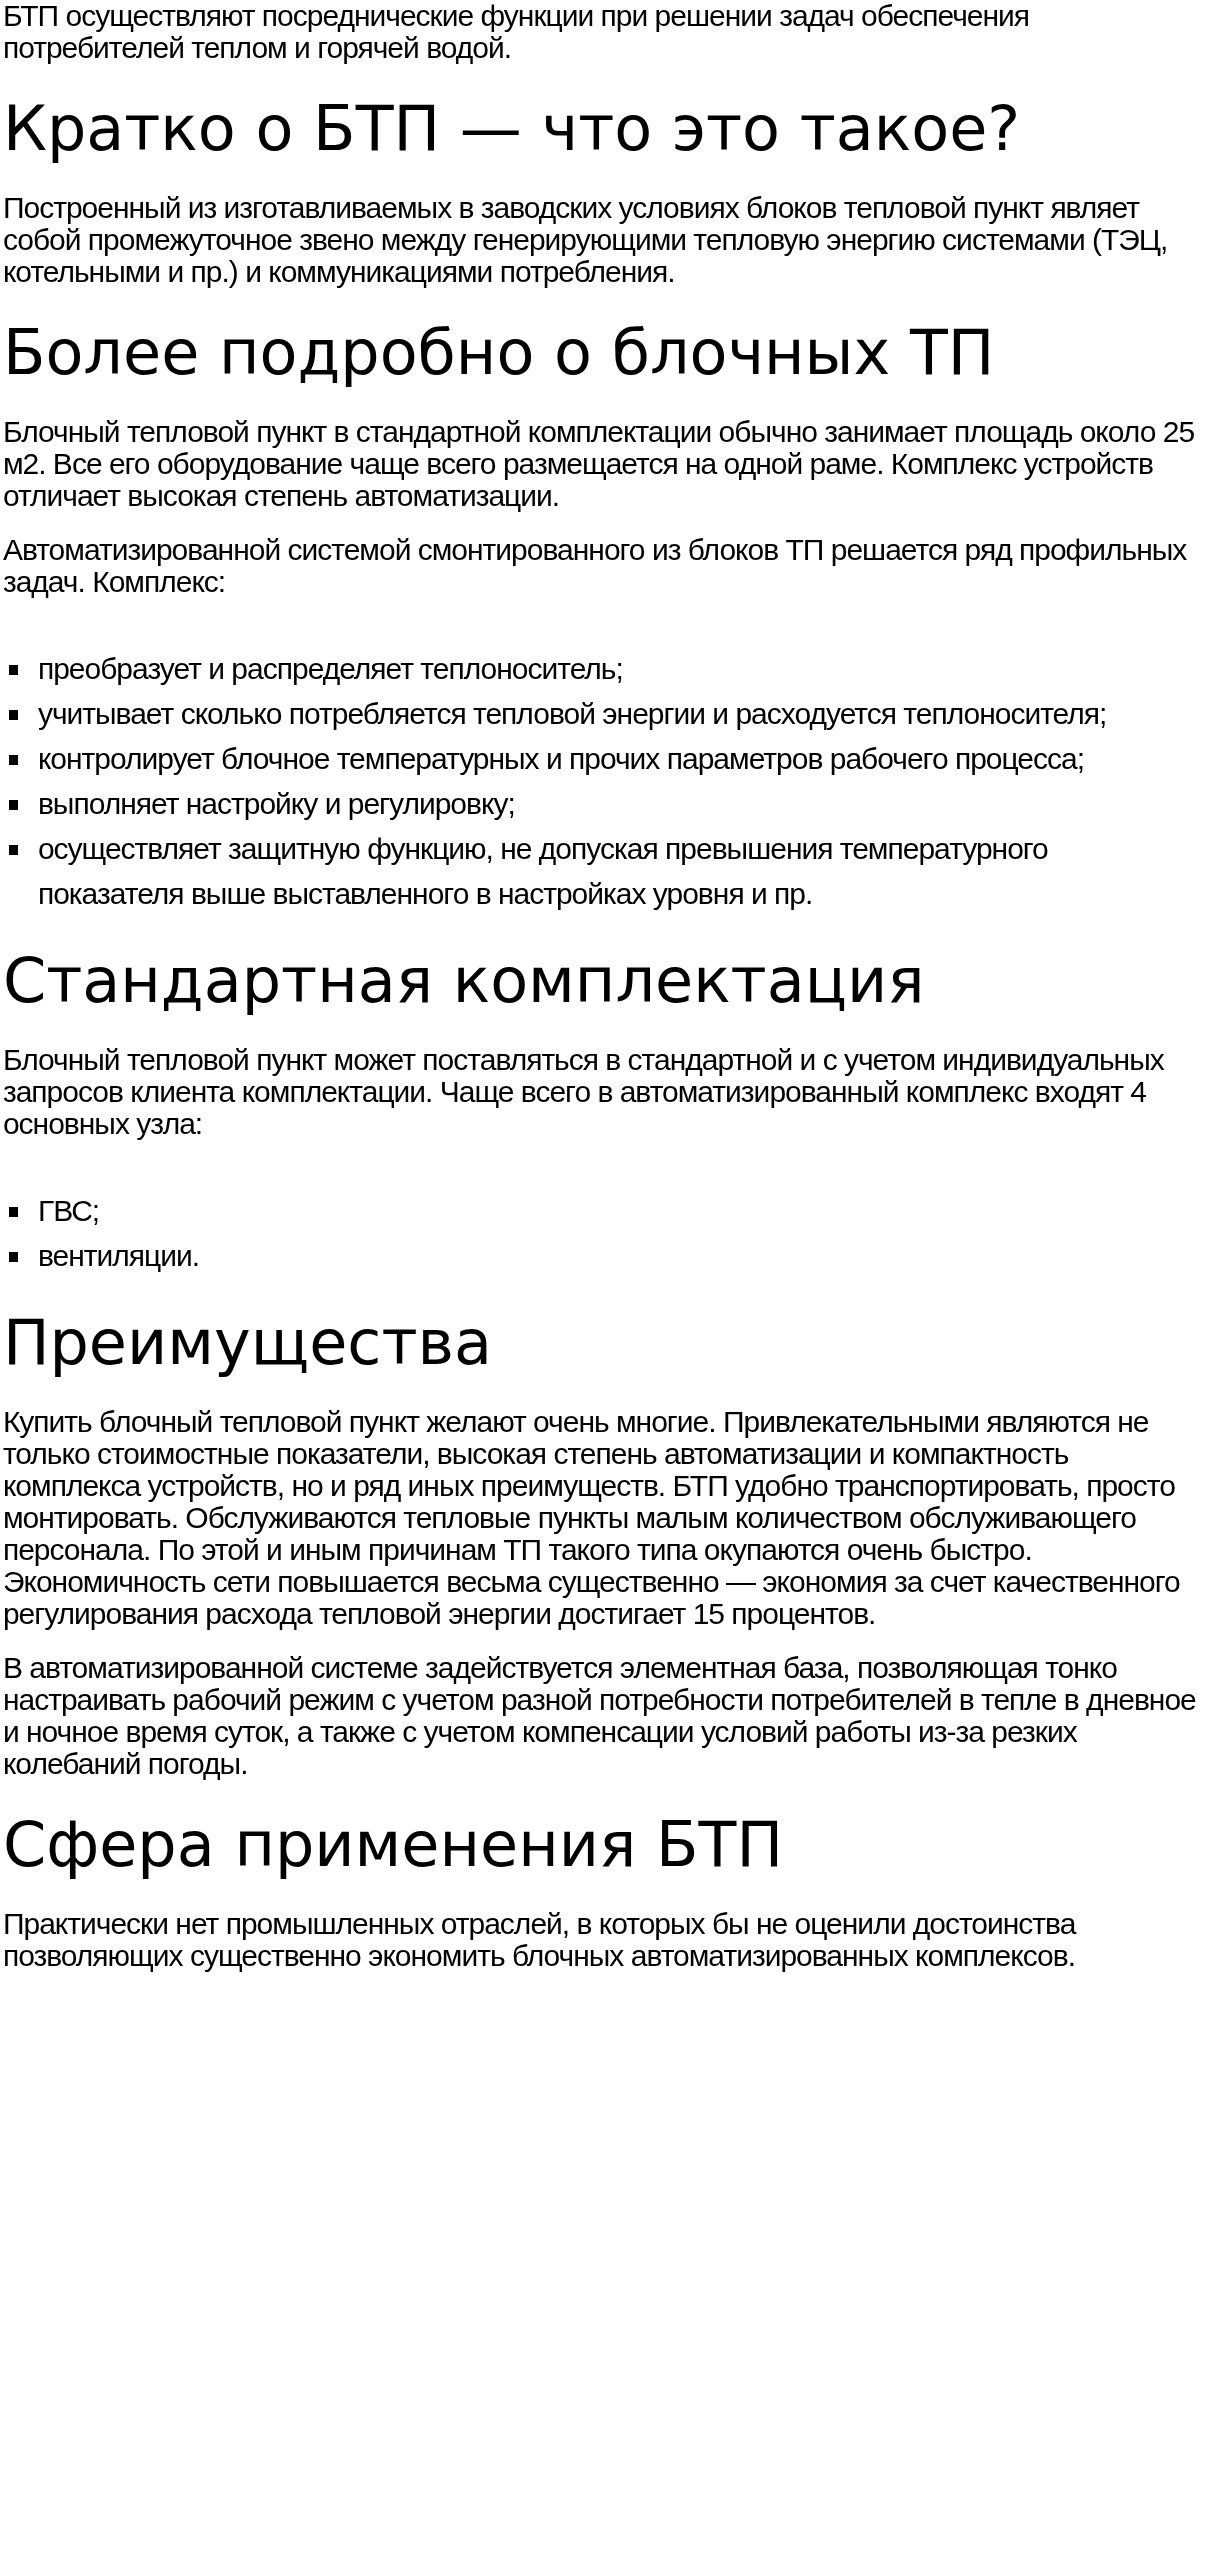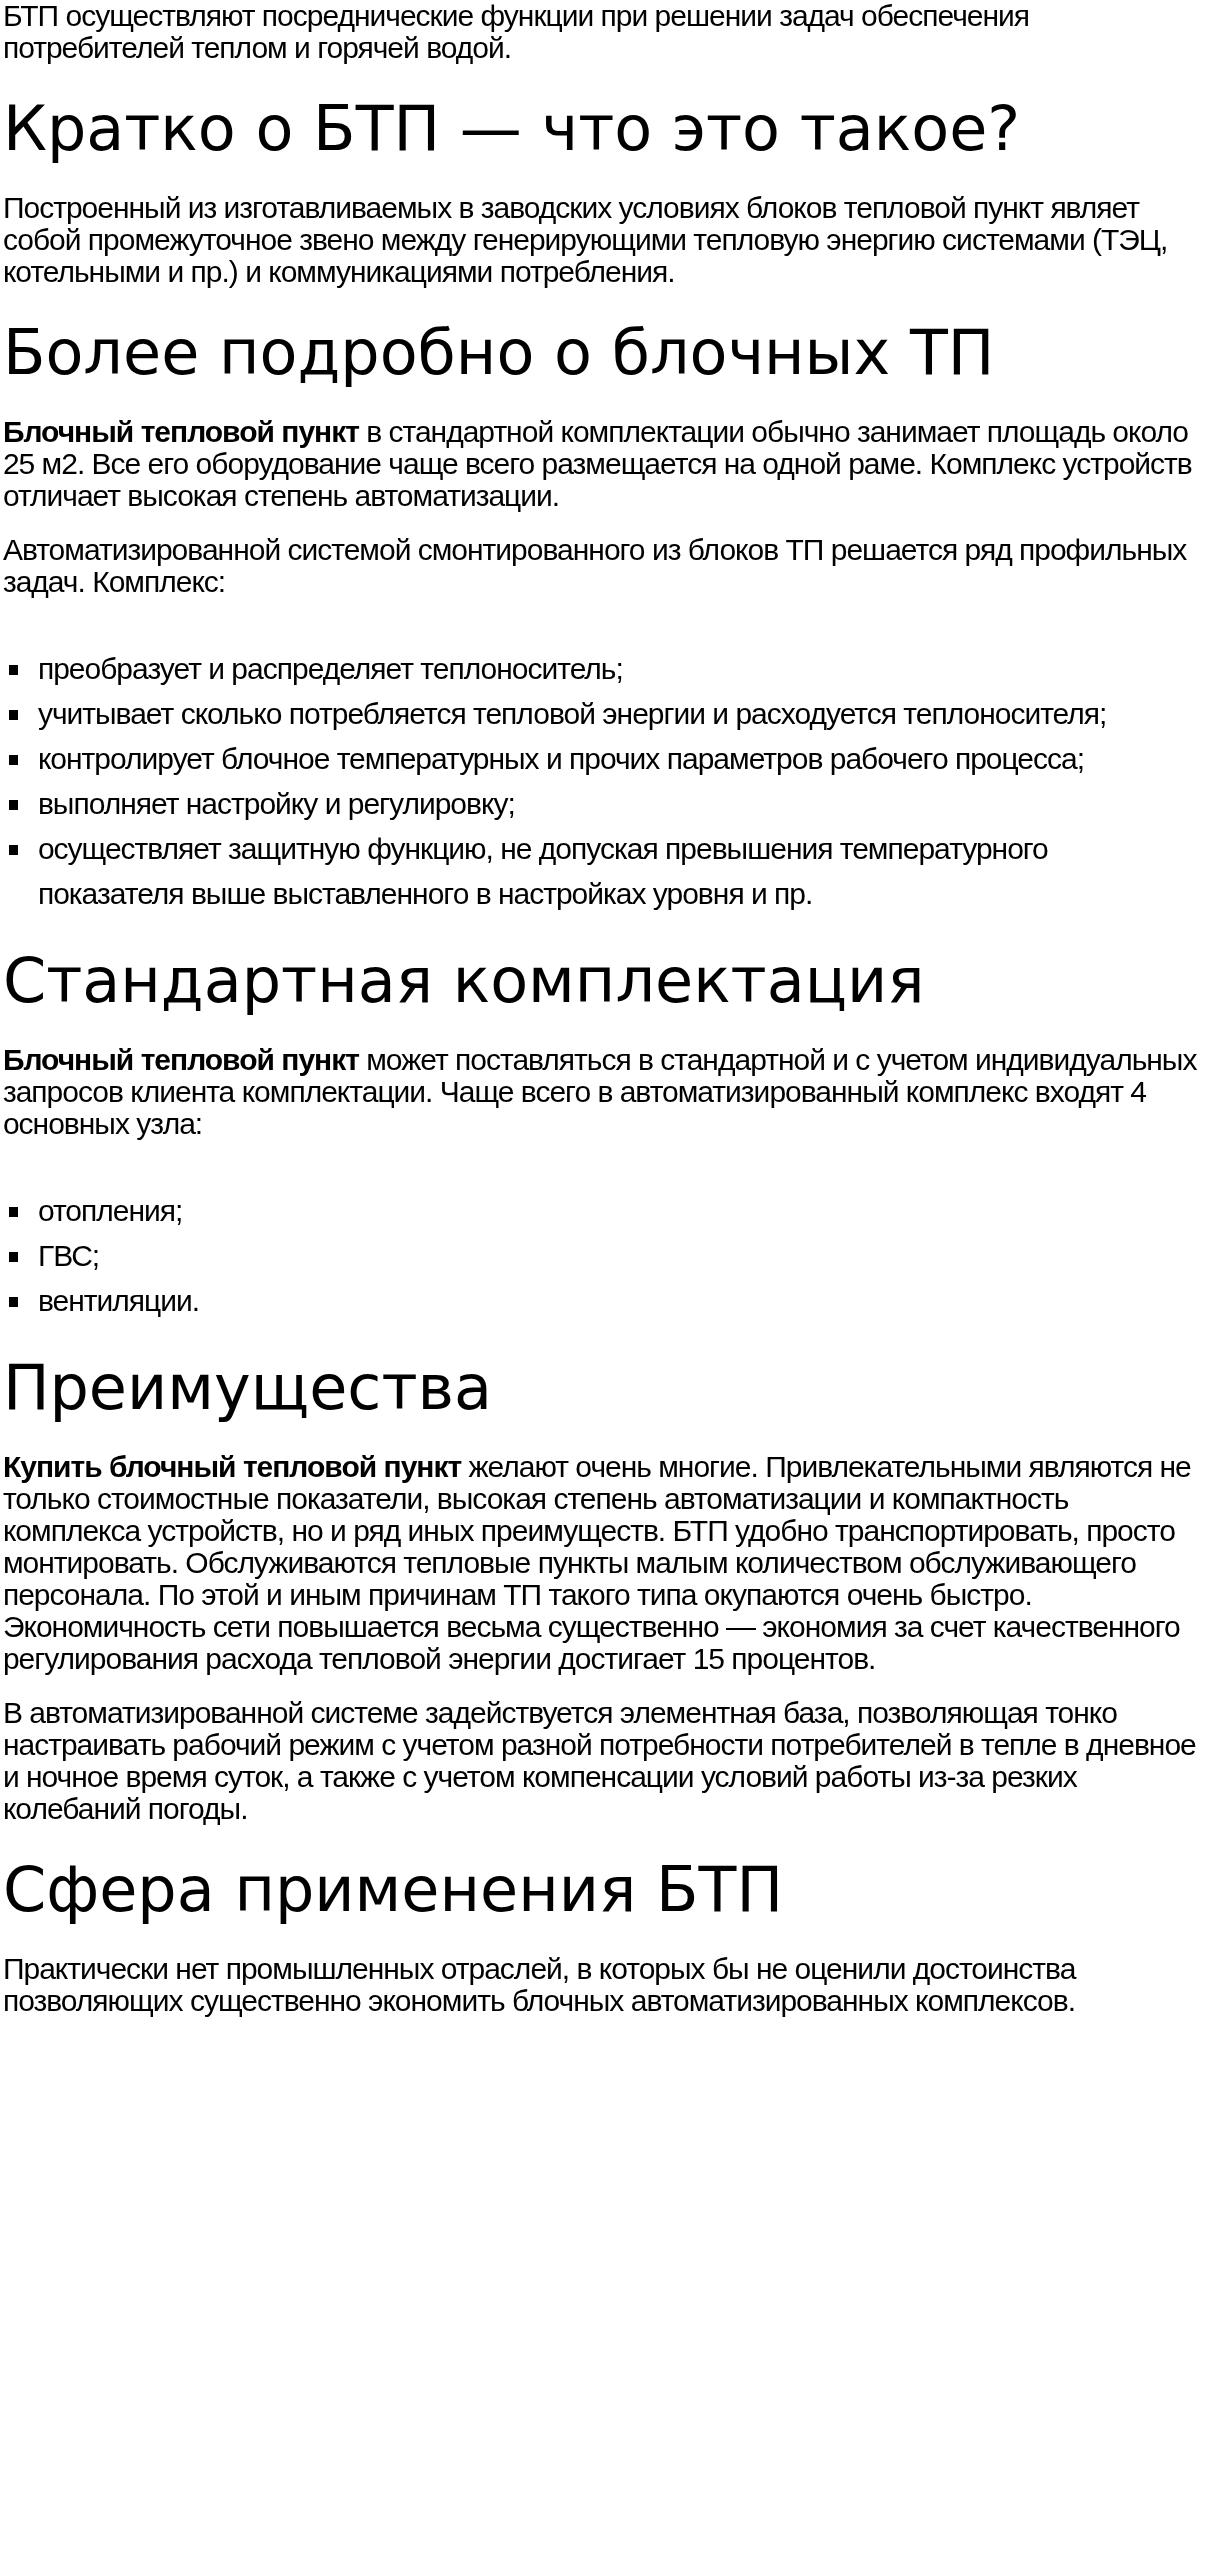--- a/index.html
+++ b/index.html
@@ -20,21 +20,21 @@
   .article > :first-child {
     margin-top: 0;
   }
   .article p {
     font-size: 30px;
     letter-spacing: -1px;
     line-height: 32px;
     margin: 22px 0;
   }
   .article strong {
-    font-weight: 700;
+    font-weight: 400;
   }
   .article h2 {
     font-family: "DejaVu Sans", sans-serif;
     font-size: 62px;
     font-weight: 400;
     line-height: 55px;
     margin: 37px 0 36px 0;
   }
   .article ul {
     list-style: none;
@@ -75,21 +75,20 @@
     <li>преобразует и распределяет теплоноситель;</li>
     <li>учитывает сколько потребляется тепловой энергии и расходуется теплоносителя;</li>
     <li>контролирует блочное температурных и прочих параметров рабочего процесса;</li>
     <li>выполняет настройку и регулировку;</li>
     <li>осуществляет защитную функцию, не допуская превышения температурного показателя выше выставленного в настройках уровня и пр.</li>
   </ul>
 
   <h2>Стандартная комплектация</h2>
   <p><strong>Блочный тепловой пункт</strong><span> может поставляться в стандартной и с учетом индивидуальных запросов клиента комплектации. Чаще всего в автоматизированный комплекс входят 4 основных узла:</span></p>
   <ul>
-    <li>отопления;</li>
     <li>ГВС;</li>
     <li>вентиляции.</li>
   </ul>
 
   <h2>Преимущества</h2>
   <p><strong>Купить блочный тепловой пункт</strong><span> желают очень многие. Привлекательными являются не только стоимостные показатели, высокая степень автоматизации и компактность комплекса устройств, но и ряд иных преимуществ. БТП удобно транспортировать, просто монтировать. Обслуживаются тепловые пункты малым количеством обслуживающего персонала. По этой и иным причинам ТП такого типа окупаются очень быстро. Экономичность сети повышается весьма существенно — экономия за счет качественного регулирования расхода тепловой энергии достигает 15 процентов.</span></p>
   <p>В автоматизированной системе задействуется элементная база, позволяющая тонко настраивать рабочий режим с учетом разной потребности потребителей в тепле в дневное и ночное время суток, а также с учетом компенсации условий работы из-за резких колебаний погоды.</p>
 
   <h2>Сфера применения БТП</h2>
   <p>Практически нет промышленных отраслей, в которых бы не оценили достоинства позволяющих существенно экономить блочных автоматизированных комплексов.</p>

